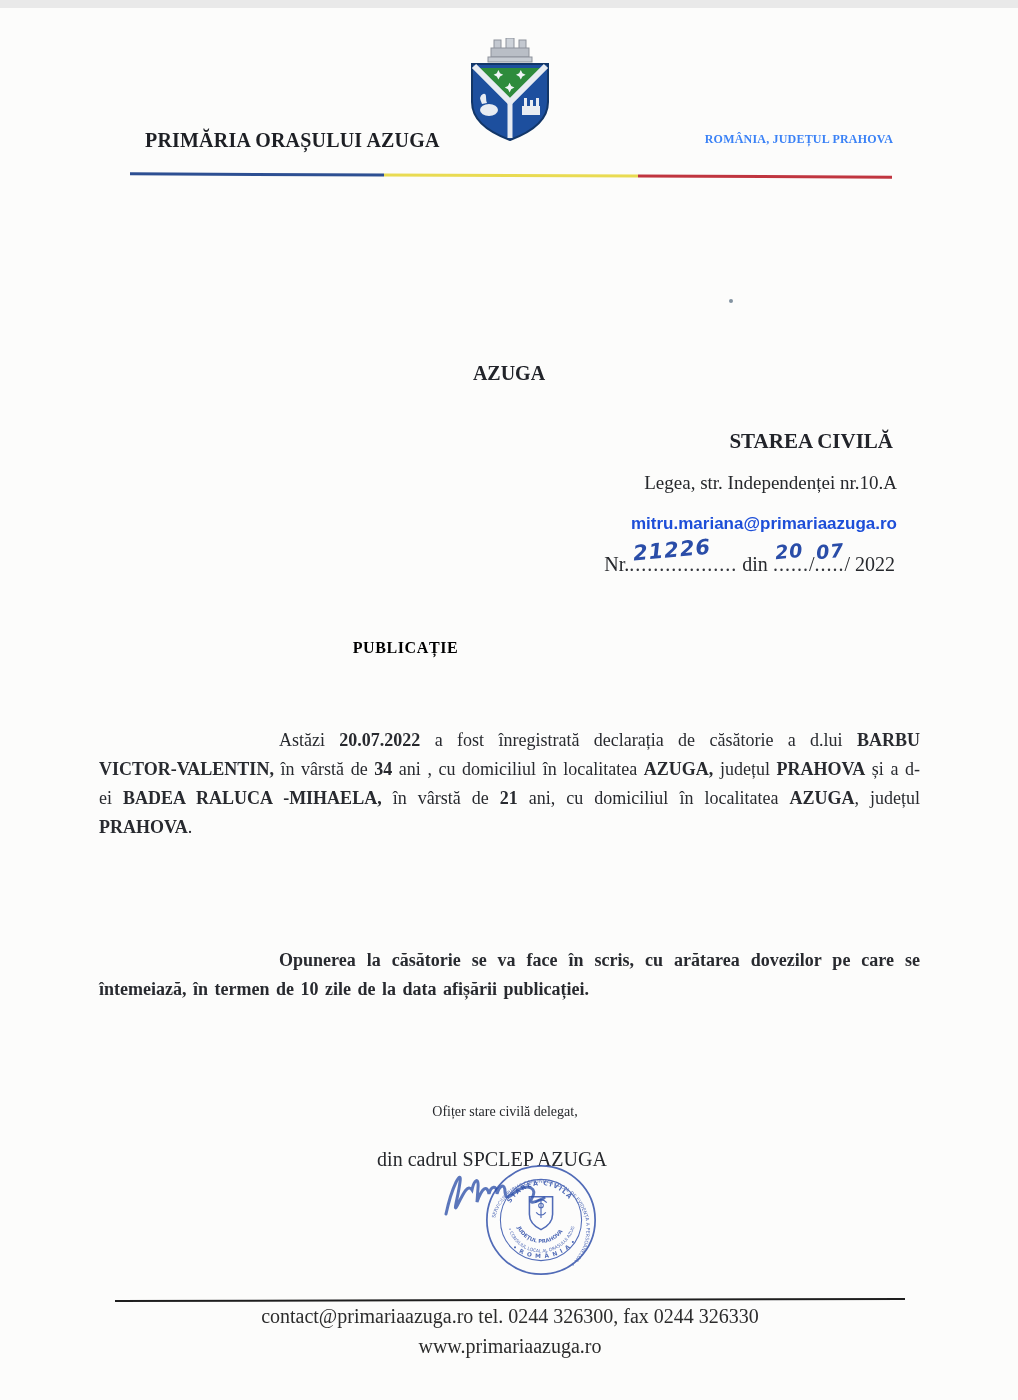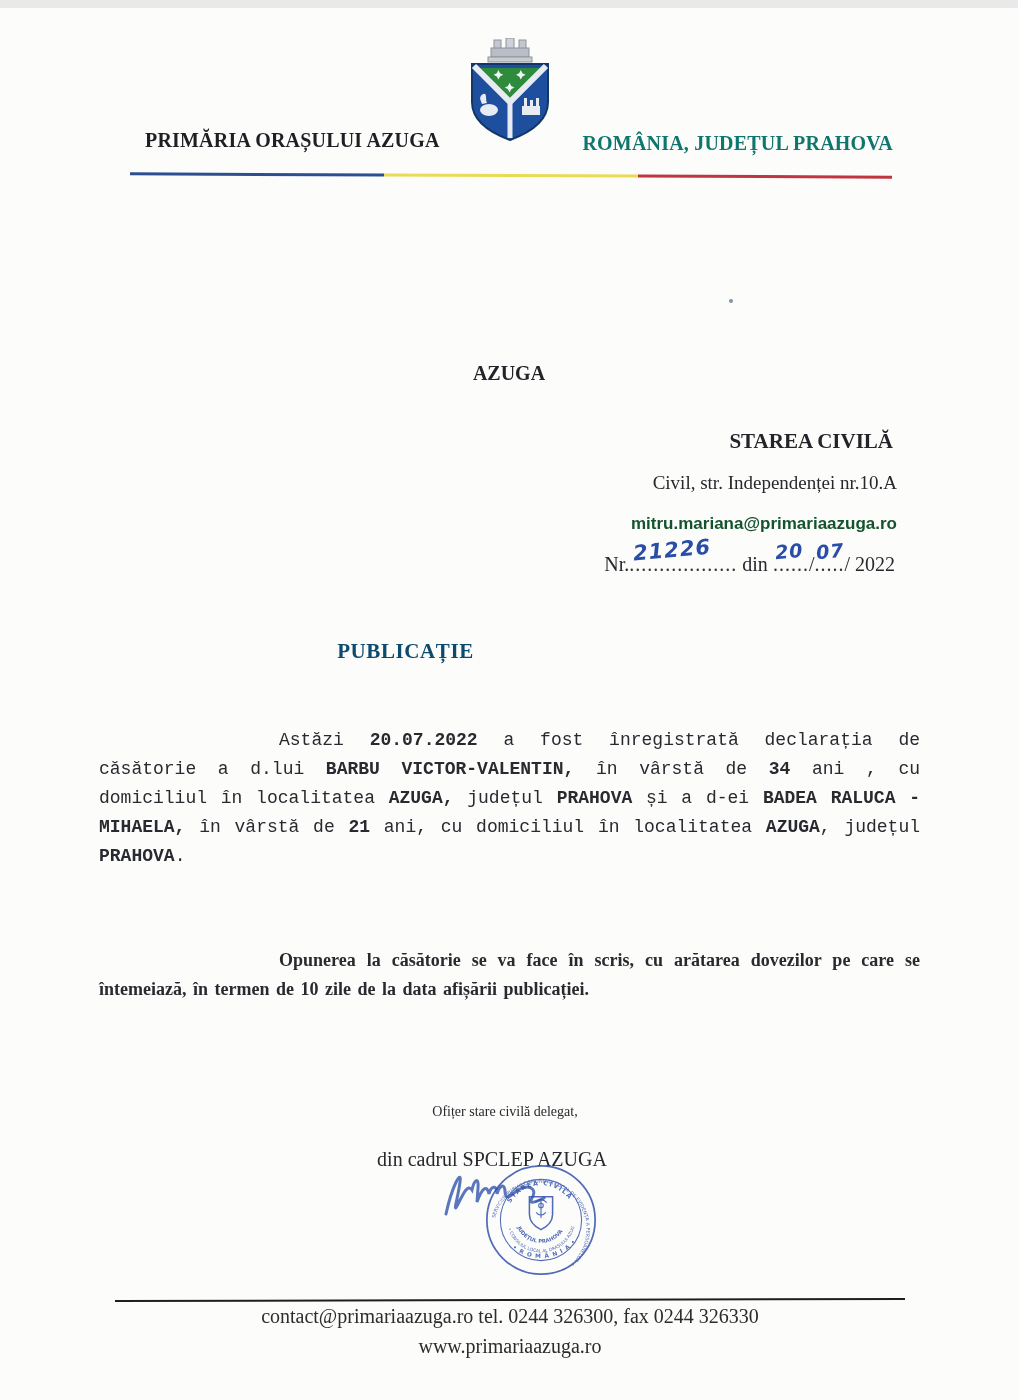--- a/index.html
+++ b/index.html
@@ -7,49 +7,49 @@
   .page {
     position:relative; width:1018px; height:1400px;
     background:#fcfcfb; overflow:hidden; margin:8px auto;
     font-family:"Liberation Serif", serif; color:#26282c;padding-left:37px;
   }
   .abs { position:absolute; }
   .b { font-weight:bold; }
 
   
   .hdr-left  { left:145px; top:121px; font-size:20px; font-weight:bold; color:#1d1f24; letter-spacing:.2px; }
-  .hdr-right { right:125px; top:124px; font-size:20px; font-weight:bold; color:#0f766e; letter-spacing:.2px; }
+  .hdr-right { right:125px; top:124px; font-size:12px; font-weight:bold; color:#3b82f6; letter-spacing:.2px; }
   .emblem { left:468px; top:30px; width:84px; height:104px; }
   .flag-rule { left:130px; top:166px; width:762px; height:3px; display:flex; transform:rotate(.25deg); }
   .flag-rule span { flex:1; height:100%; }
 
   .speck { left:729px; top:291px; width:4px; height:4px; background:#64788a; border-radius:50%; opacity:.8; }
 
   
   .svc { left:0; top:350px; width:1018px; text-align:center; font-size:20px; font-weight:bold; color:#22242a; line-height:30px; }
   .dept { right:125px; top:421px; font-size:21px; font-weight:bold; color:#22242a; }
   .addr { right:121px; top:464px; font-size:19px; }
-  .mail { right:121px; top:506px; font-size:17px; font-weight:bold; font-family:"Liberation Sans", sans-serif; color:#14532d; }
+  .mail { right:121px; top:506px; font-size:17px; font-weight:bold; font-family:"Liberation Sans", sans-serif; color:#1d4ed8; }
   .nrline { right:123px; top:545px; font-size:20px; white-space:nowrap; }
   .slot { position:relative; display:inline-block; }
   .slot .dots { letter-spacing:1px; color:#33363c; }
   .hand {
     position:absolute; left:4px; top:-15px;
     font-family:"DejaVu Sans", sans-serif; font-style:italic; font-weight:bold;
     font-size:21px; transform:rotate(-5deg); letter-spacing:1px; white-space:nowrap;
   }
   .hand.sm { font-size:19px; top:-13px; left:2px; }
 
   
-  .doc-title { left:0; top:631px; width:811px; text-align:center; font-size:21px; font-weight:bold; letter-spacing:.6px; color:#0c4a6e; }
+  .doc-title { left:0; top:631px; width:811px; text-align:center; font-size:16px; font-weight:bold; letter-spacing:.6px; color:#000000; }
   .para {
     left:99px; width:821px; font-size:18px; line-height:29px;
     text-align:justify; text-indent:180px; color:#282a2f; word-spacing:2px;
   }
-  .p1 { top:718px;font-family:Liberation Mono, monospace; }
+  .p1 { top:718px; }
   .p2 { top:844px; }
   .p3 { top:938px;font-weight:bold; }
 
   
   .sig1 { left:0; top:1096px; width:1010px; text-align:center; font-size:14px; }
   .sig2 { left:0; top:1140px; width:984px; text-align:center; font-size:20px; }
   .stamp { left:483px; top:1154px; width:116px; height:116px; opacity:.88; }
   .signature { left:432px; top:1148px; width:132px; height:80px; opacity:.9; }
 
   
@@ -107,21 +107,21 @@
     <span style="background: rgb(192, 53, 63);"></span>
   </div>
 
   <div class="abs speck"></div>
 
   <div class="abs svc">
     <div>AZUGA</div>
   </div>
 
   <div class="abs dept">STAREA CIVILĂ</div>
-  <div class="abs addr">Civil, str. Independenței nr.10.A</div>
+  <div class="abs addr">Legea, str. Independenței nr.10.A</div>
   <div class="abs mail">mitru.mariana@primariaazuga.ro</div>
 
   <div class="abs nrline">
     <span>Nr.</span><span class="slot"><span class="hand" style="color: rgb(42, 77, 168);">21226</span><span class="dots">..................</span></span><span> din </span><span class="slot"><span class="hand sm" style="color: rgb(42, 77, 168);">20</span><span class="dots">......</span></span><span>/</span><span class="slot"><span class="hand sm" style="color: rgb(42, 77, 168);">07</span><span class="dots">.....</span></span><span>/ 2022</span>
   </div>
 
   <div class="abs doc-title">PUBLICAȚIE</div>
 
   <p class="abs para p1"><span>Astăzi </span><span class="b">20.07.2022</span><span> a fost înregistrată declarația de căsătorie a d.lui </span><span class="b">BARBU VICTOR-VALENTIN,</span><span> în vârstă de </span><span class="b">34</span><span> ani , cu domiciliul în localitatea </span><span class="b">AZUGA,</span><span> județul </span><span class="b">PRAHOVA</span><span> și a d-ei </span><span class="b">BADEA RALUCA -MIHAELA,</span><span> în vârstă de </span><span class="b">21</span><span> ani, cu domiciliul în localitatea </span><span class="b">AZUGA</span><span>, județul </span><span class="b">PRAHOVA</span><span>.</span></p>
   <p class="abs para p3"><span>Opunerea la căsătorie se va face în scris, cu arătarea dovezilor pe care se întemeiază, în termen de 10 zile de la data afișării publicației.</span></p>

